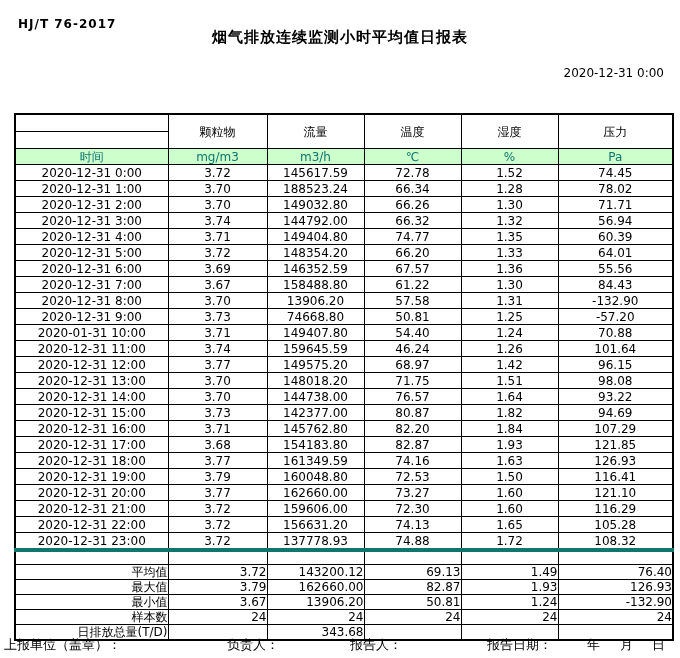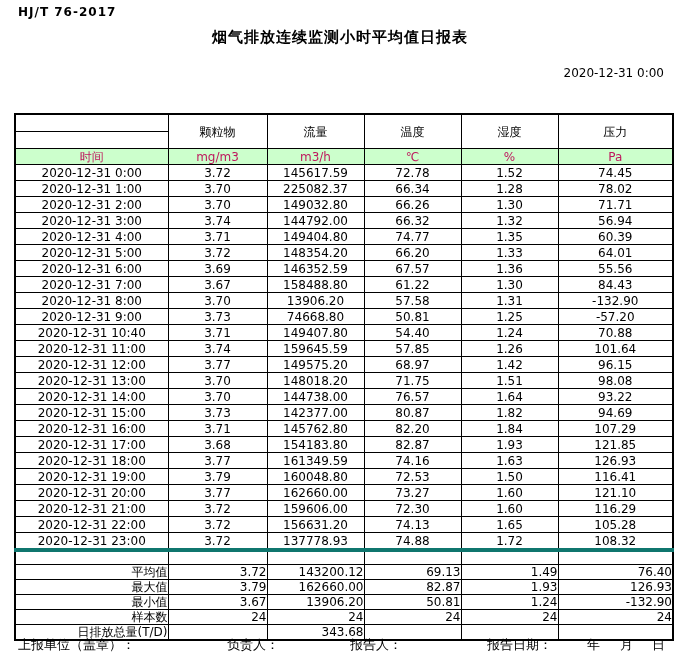--- a/index.html
+++ b/index.html
@@ -1,39 +1,39 @@
 <!DOCTYPE html>
 <html><head>
 <meta charset="utf-8">
 <style>
   html,body{margin:0;padding:0;background:#fff;}
   body{width:680px;height:658px;font-family:"DejaVu Sans","Liberation Sans",sans-serif;color:#000;}
   .page{position:relative;width:680px;height:658px;background:#fff;overflow:hidden;}
 
-  .std{position:absolute;left:18px;top:5px;font-size:12px;font-weight:bold;letter-spacing:1px;}
+  .std{position:absolute;left:18px;top:17px;font-size:12px;font-weight:bold;letter-spacing:1px;}
   .title{position:absolute;left:0;top:28px;width:680px;text-align:center;font-size:15px;font-weight:bold;letter-spacing:1px;}
   .source-line{position:absolute;left:18px;top:65px;font-size:13px;font-weight:bold;}
   .source-line .val{margin-left:26px;}
   .report-time{position:absolute;right:16px;top:66px;font-size:12px;}
 
   table.report{position:absolute;left:14px;top:113px;width:658px;border-collapse:collapse;table-layout:fixed;border:2px solid #000;}
   table.report th,table.report td{border:1px solid #000;font-size:12px;font-weight:normal;text-align:center;padding:0;line-height:14px;height:15px;white-space:nowrap;overflow:hidden;}
   tr.h1 td,tr.h1 th{height:16px;}
   tr.h2 td{height:16px;}
   th.colname{font-size:13px;margin-top:32px;}
   td.timecol,th.timecol{border-right:2px solid #000;}
-  tr.unit-row td{background:#ccffcc;color:#be185d;height:15px;}
+  tr.unit-row td{background:#ccffcc;color:#0f766e;height:15px;}
   tr.last-data td{border-bottom:4px solid #0f766e;}
   tr.spacer td{height:12px;}
   tr.summary td{height:14px;text-align:right;}
 
   .note{position:absolute;left:6px;top:612px;font-size:13px;}
   .signline{position:absolute;left:0;top:636px;width:680px;height:18px;font-size:13px;}
   .signline span{position:absolute;top:0;white-space:nowrap;}
-  .lbl-unit{left:18px;}
+  .lbl-unit{left:4px;}
   .lbl-manager{left:227px;}
   .lbl-reporter{left:350px;}
   .lbl-date{left:487px;}
   .lbl-year{left:587px;}
   .lbl-month{left:620px;}
   .lbl-day{left:652px;}
 </style>
 </head>
 <body>
 
@@ -79,21 +79,21 @@
           <td class="timecol">2020-12-31 0:00</td>
           <td>3.72</td>
           <td>145617.59</td>
           <td>72.78</td>
           <td>1.52</td>
           <td>74.45</td>
         </tr>
         <tr>
           <td class="timecol">2020-12-31 1:00</td>
           <td>3.70</td>
-          <td>225082.37</td>
+          <td>188523.24</td>
           <td>66.34</td>
           <td>1.28</td>
           <td>78.02</td>
         </tr>
         <tr>
           <td class="timecol">2020-12-31 2:00</td>
           <td>3.70</td>
           <td>149032.80</td>
           <td>66.26</td>
           <td>1.30</td>
@@ -149,32 +149,32 @@
         </tr>
         <tr>
           <td class="timecol">2020-12-31 9:00</td>
           <td>3.73</td>
           <td>74668.80</td>
           <td>50.81</td>
           <td>1.25</td>
           <td>-57.20</td>
         </tr>
         <tr>
-          <td class="timecol">2020-12-31 10:40</td>
+          <td class="timecol">2020-01-31 10:00</td>
           <td>3.71</td>
           <td>149407.80</td>
           <td>54.40</td>
           <td>1.24</td>
           <td>70.88</td>
         </tr>
         <tr>
           <td class="timecol">2020-12-31 11:00</td>
           <td>3.74</td>
           <td>159645.59</td>
-          <td>57.85</td>
+          <td>46.24</td>
           <td>1.26</td>
           <td>101.64</td>
         </tr>
         <tr>
           <td class="timecol">2020-12-31 12:00</td>
           <td>3.77</td>
           <td>149575.20</td>
           <td>68.97</td>
           <td>1.42</td>
           <td>96.15</td>

